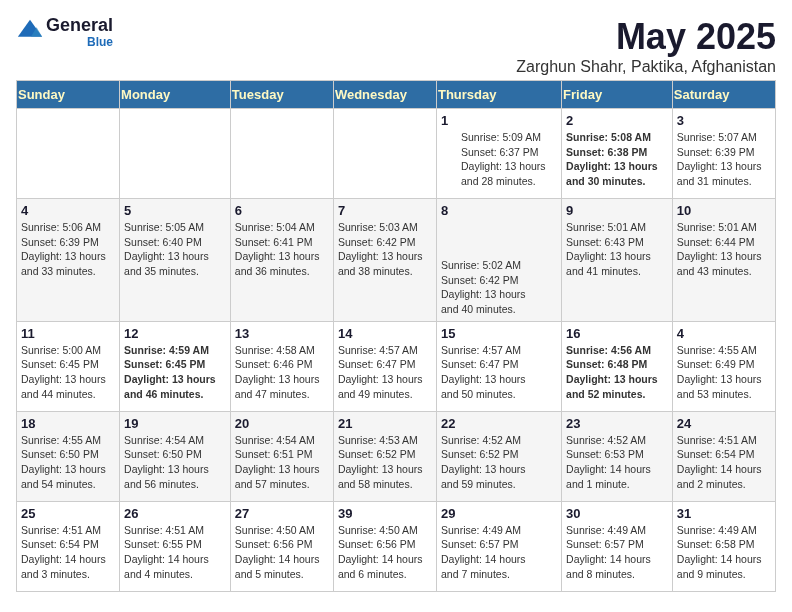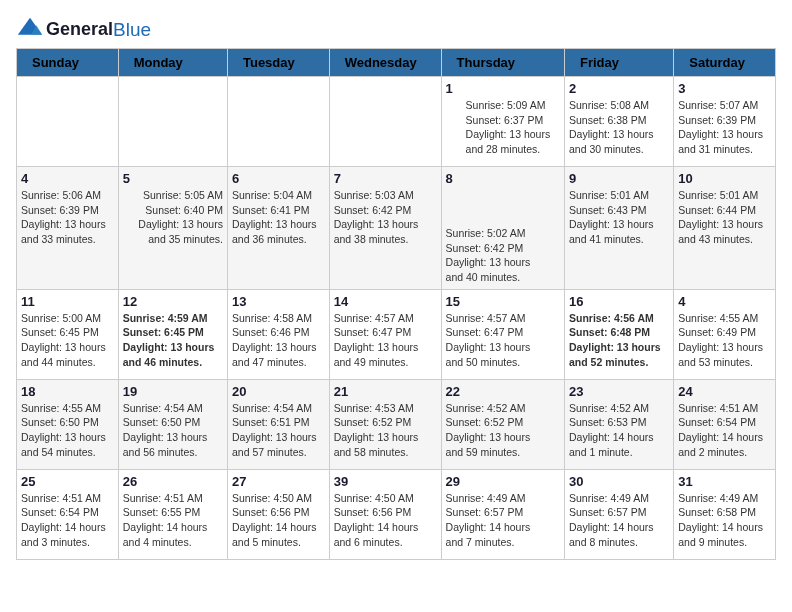--- a/index.html
+++ b/index.html
@@ -15,30 +15,32 @@
       justify-content: space-between;
       align-items: flex-start;
       margin-bottom: 4px;
     }
     .logo {
       display: flex;
       align-items: center;
     }
     .logo-text {
       display: flex;
+      flex-direction: column;
       line-height: 1.1;
+      align-items: flex-end;
     }
     .logo-general {
       font-size: 18px;
       font-weight: bold;
       color: #1a1a2e;
     }
     .logo-blue {
-      font-size: 19px;
-      font-weight: normal;
+      font-size: 12px;
+      font-weight: bold;
       color: #1e6bb8;
     }
     .logo-icon {
       width: 28px;
       height: 28px;
       margin-right: 2px;
     }
     .title-block {
       text-align: right;
     }
@@ -51,22 +53,22 @@
       font-size: 16px;
       color: #333;
     }
     table {
       width: 100%;
       border-collapse: collapse;
       font-size: 11px;
     }
     thead tr th {
       background-color: #2e6da4;
-      color: #000000;
-      padding: 6px 15px;
+      color: #fef9c3;
+      padding: 6px 1px;
       text-align: left;
       font-size: 13px;
       font-weight: bold;
       border: 1px solid #ccc;
     }
     tbody tr td {
       border: 1px solid #ccc;
       vertical-align: top;
       padding: 4px;
       min-height: 80px;
@@ -100,20 +102,22 @@
     <svg class="logo-icon" viewBox="0 0 30 30">
       <polygon points="15,2 28,20 2,20" fill="#1e6bb8"></polygon>
       <polygon points="22,10 28,20 16,20" fill="#2e86c1" opacity="0.7"></polygon>
     </svg>
     <div class="logo-text">
       <span class="logo-general">General</span>
       <span class="logo-blue">Blue</span>
     </div>
   </div>
   <div class="title-block">
+    <div class="main-title">May 2025</div>
+    <div class="subtitle">Zarghun Shahr, Paktika, Afghanistan</div>
   </div>
 </div>
 
 <table>
   <thead>
     <tr>
     <th>Sunday</th>
         <th>Monday</th>
         <th>Tuesday</th>
         <th>Wednesday</th>
@@ -130,21 +134,21 @@
         <td class="empty-cell"></td>
         <td>
           <span class="day-number">1</span>
           <div class="day-info" style="white-space: pre-line; margin-left: 20px;">Sunrise: 5:09 AM
 Sunset: 6:37 PM
 Daylight: 13 hours
 and 28 minutes.</div>
         </td>
         <td>
           <span class="day-number">2</span>
-          <div class="day-info" style="white-space: pre-line;">Sunrise: 5:08 AM
+          <div class="day-info" style="white-space: pre-line; font-weight: bold;">Sunrise: 5:08 AM
 Sunset: 6:38 PM
 Daylight: 13 hours
 and 30 minutes.</div>
         </td>
         <td>
           <span class="day-number">3</span>
           <div class="day-info" style="white-space: pre-line;">Sunrise: 5:07 AM
 Sunset: 6:39 PM
 Daylight: 13 hours
 and 31 minutes.</div>
@@ -153,21 +157,21 @@
       <tr>
         <td>
           <span class="day-number">4</span>
           <div class="day-info" style="white-space: pre-line;">Sunrise: 5:06 AM
 Sunset: 6:39 PM
 Daylight: 13 hours
 and 33 minutes.</div>
         </td>
         <td>
           <span class="day-number">5</span>
-          <div class="day-info" style="white-space: pre-line; text-align: right;">Sunrise: 5:05 AM
+          <div class="day-info" style="white-space: pre-line;">Sunrise: 5:05 AM
 Sunset: 6:40 PM
 Daylight: 13 hours
 and 35 minutes.</div>
         </td>
         <td>
           <span class="day-number">6</span>
           <div class="day-info" style="white-space: pre-line;">Sunrise: 5:04 AM
 Sunset: 6:41 PM
 Daylight: 13 hours
 and 36 minutes.</div>

